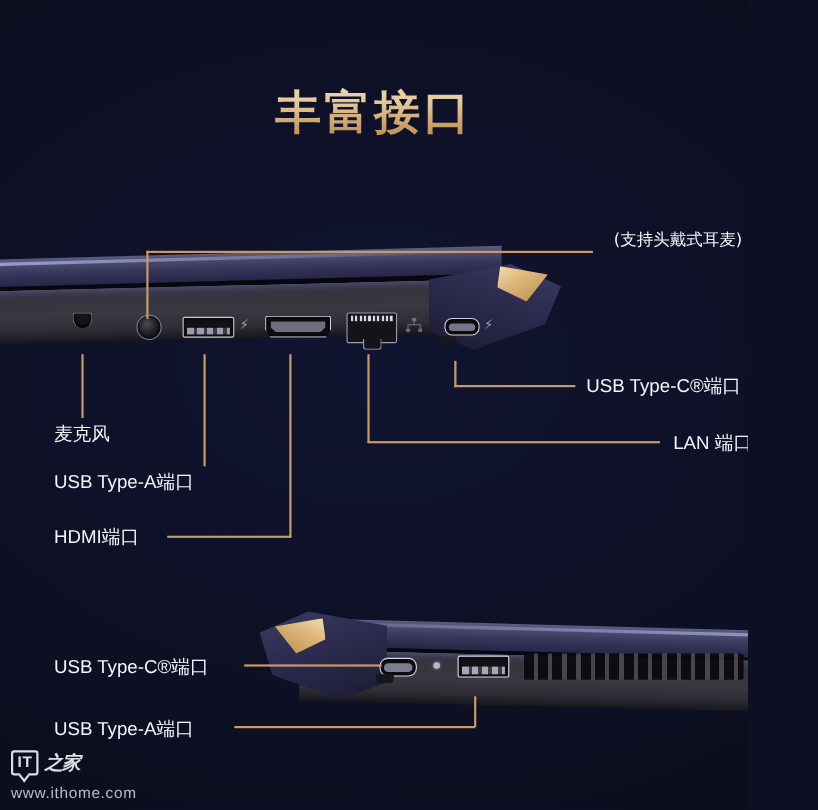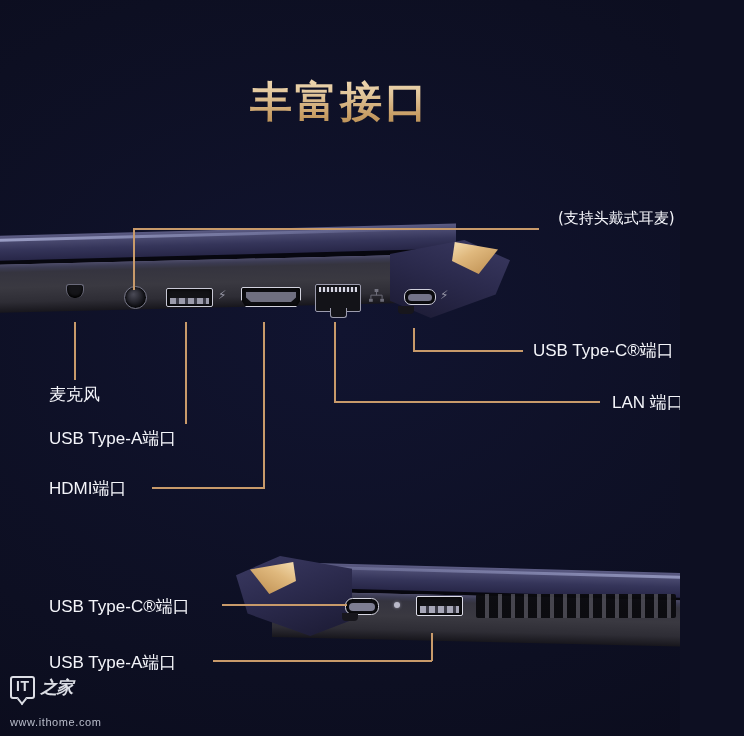--- a/index.html
+++ b/index.html
@@ -158,21 +158,21 @@
   #wm{position:absolute;left:10px;bottom:8px;opacity:.92;}
   #wm .row{display:flex;gap:5px;}
   #wm .box{border:2.4px solid #eef0f6;border-radius:3px;color:#eef0f6;
     font-size:14px;font-weight:bold;padding:0 4px;line-height:17px;letter-spacing:.5px;
     position:relative;}
   #wm .box:after{content:"";position:absolute;left:6px;bottom:-6px;width:6px;height:6px;
     background:#0d0f22;border-right:2.4px solid #eef0f6;border-bottom:2.4px solid #eef0f6;
     transform:rotate(45deg) skew(6deg,6deg);}
   #wm .zj{color:#eef0f6;font-size:17px;font-weight:bold;font-style:italic;
     font-family:"DejaVu Sans","Liberation Sans",sans-serif;letter-spacing:-1px;}
-  #wm .url{color:#c7cbd8;font-size:11px;letter-spacing:.6px;margin-top:17px;}
+  #wm .url{color:#c7cbd8;font-size:14px;letter-spacing:.6px;margin-top:7px;}
 </style>
 </head>
 <body>
 
 <div id="stage">
 
   <div class="title">丰富接口</div>
 
   <div class="laptop" id="laptop-top">
     <div class="lid"></div>

